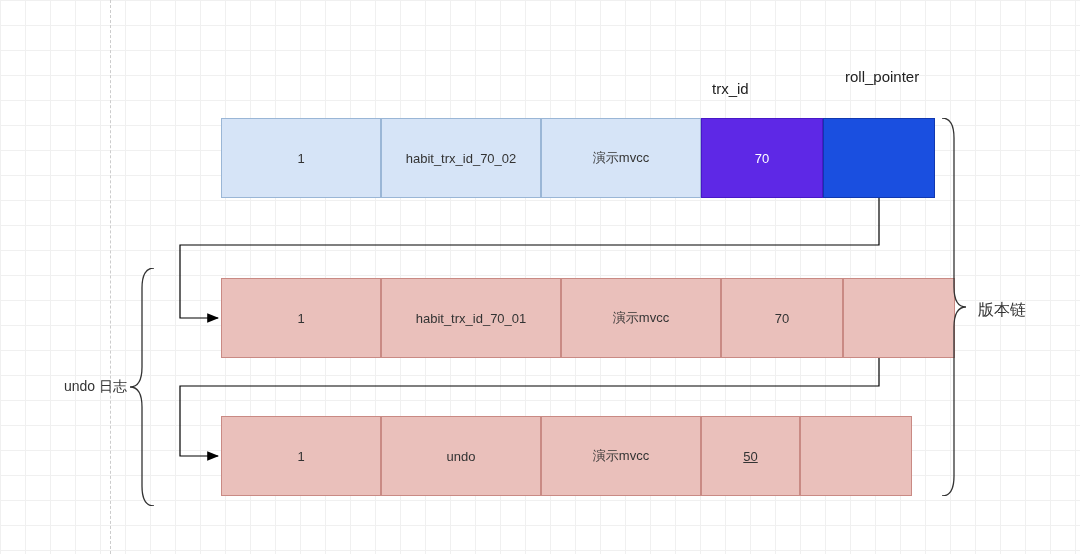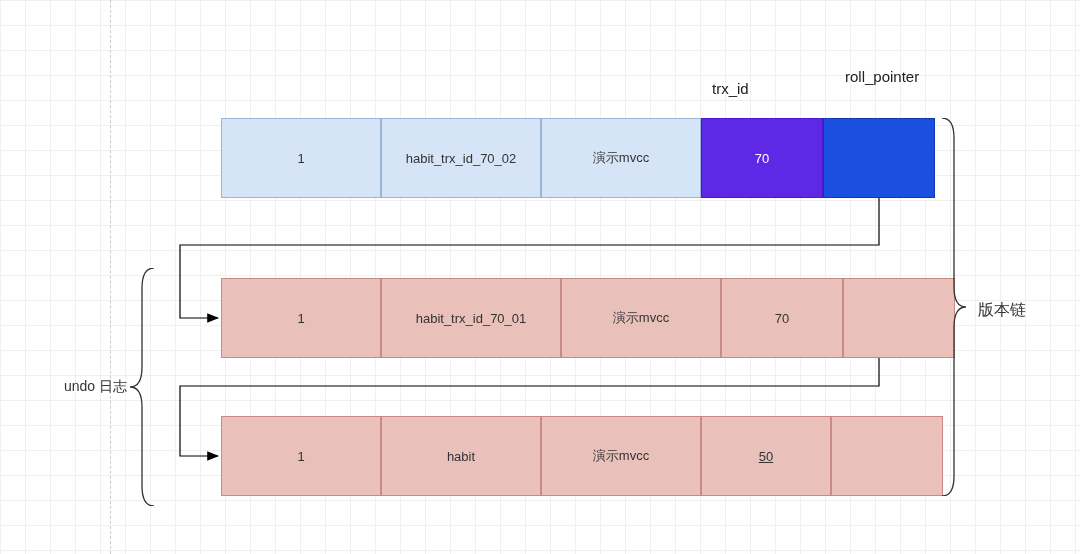--- a/index.html
+++ b/index.html
@@ -119,23 +119,23 @@
 <div class="row" style="left:221px; top:278px;">
   <div class="cell cell-pink" style="width:160px;">1</div>
   <div class="cell cell-pink" style="width:180px;">habit_trx_id_70_01</div>
   <div class="cell cell-pink" style="width:160px;">演示mvcc</div>
   <div class="cell cell-pink" style="width:122px;">70</div>
   <div class="cell cell-pink" style="width:112px;"></div>
 </div>
 
 <div class="row" style="left:221px; top:416px;">
   <div class="cell cell-pink" style="width:160px;">1</div>
-  <div class="cell cell-pink" style="width:160px;">habit</div>
+  <div class="cell cell-pink" style="width:160px;">undo</div>
   <div class="cell cell-pink" style="width:160px;">演示mvcc</div>
-  <div class="cell cell-pink" style="width:130px;text-decoration:underline;">50</div>
+  <div class="cell cell-pink" style="width:99px;text-decoration:underline;">50</div>
   <div class="cell cell-pink" style="width:112px;"></div>
 </div>
 
 <svg class="arrow-svg" style="left:0; top:0;" width="1080" height="554">
   <defs>
     <marker id="arrowhead" markerWidth="10" markerHeight="8" refX="9" refY="4" orient="auto">
       <polygon points="0 0, 10 4, 0 8" fill="#000"></polygon>
     </marker>
   </defs>
   <polyline points="879,198 879,245 180,245 180,318 218,318" fill="none" stroke="#000" stroke-width="1.2" marker-end="url(#arrowhead)"></polyline>

